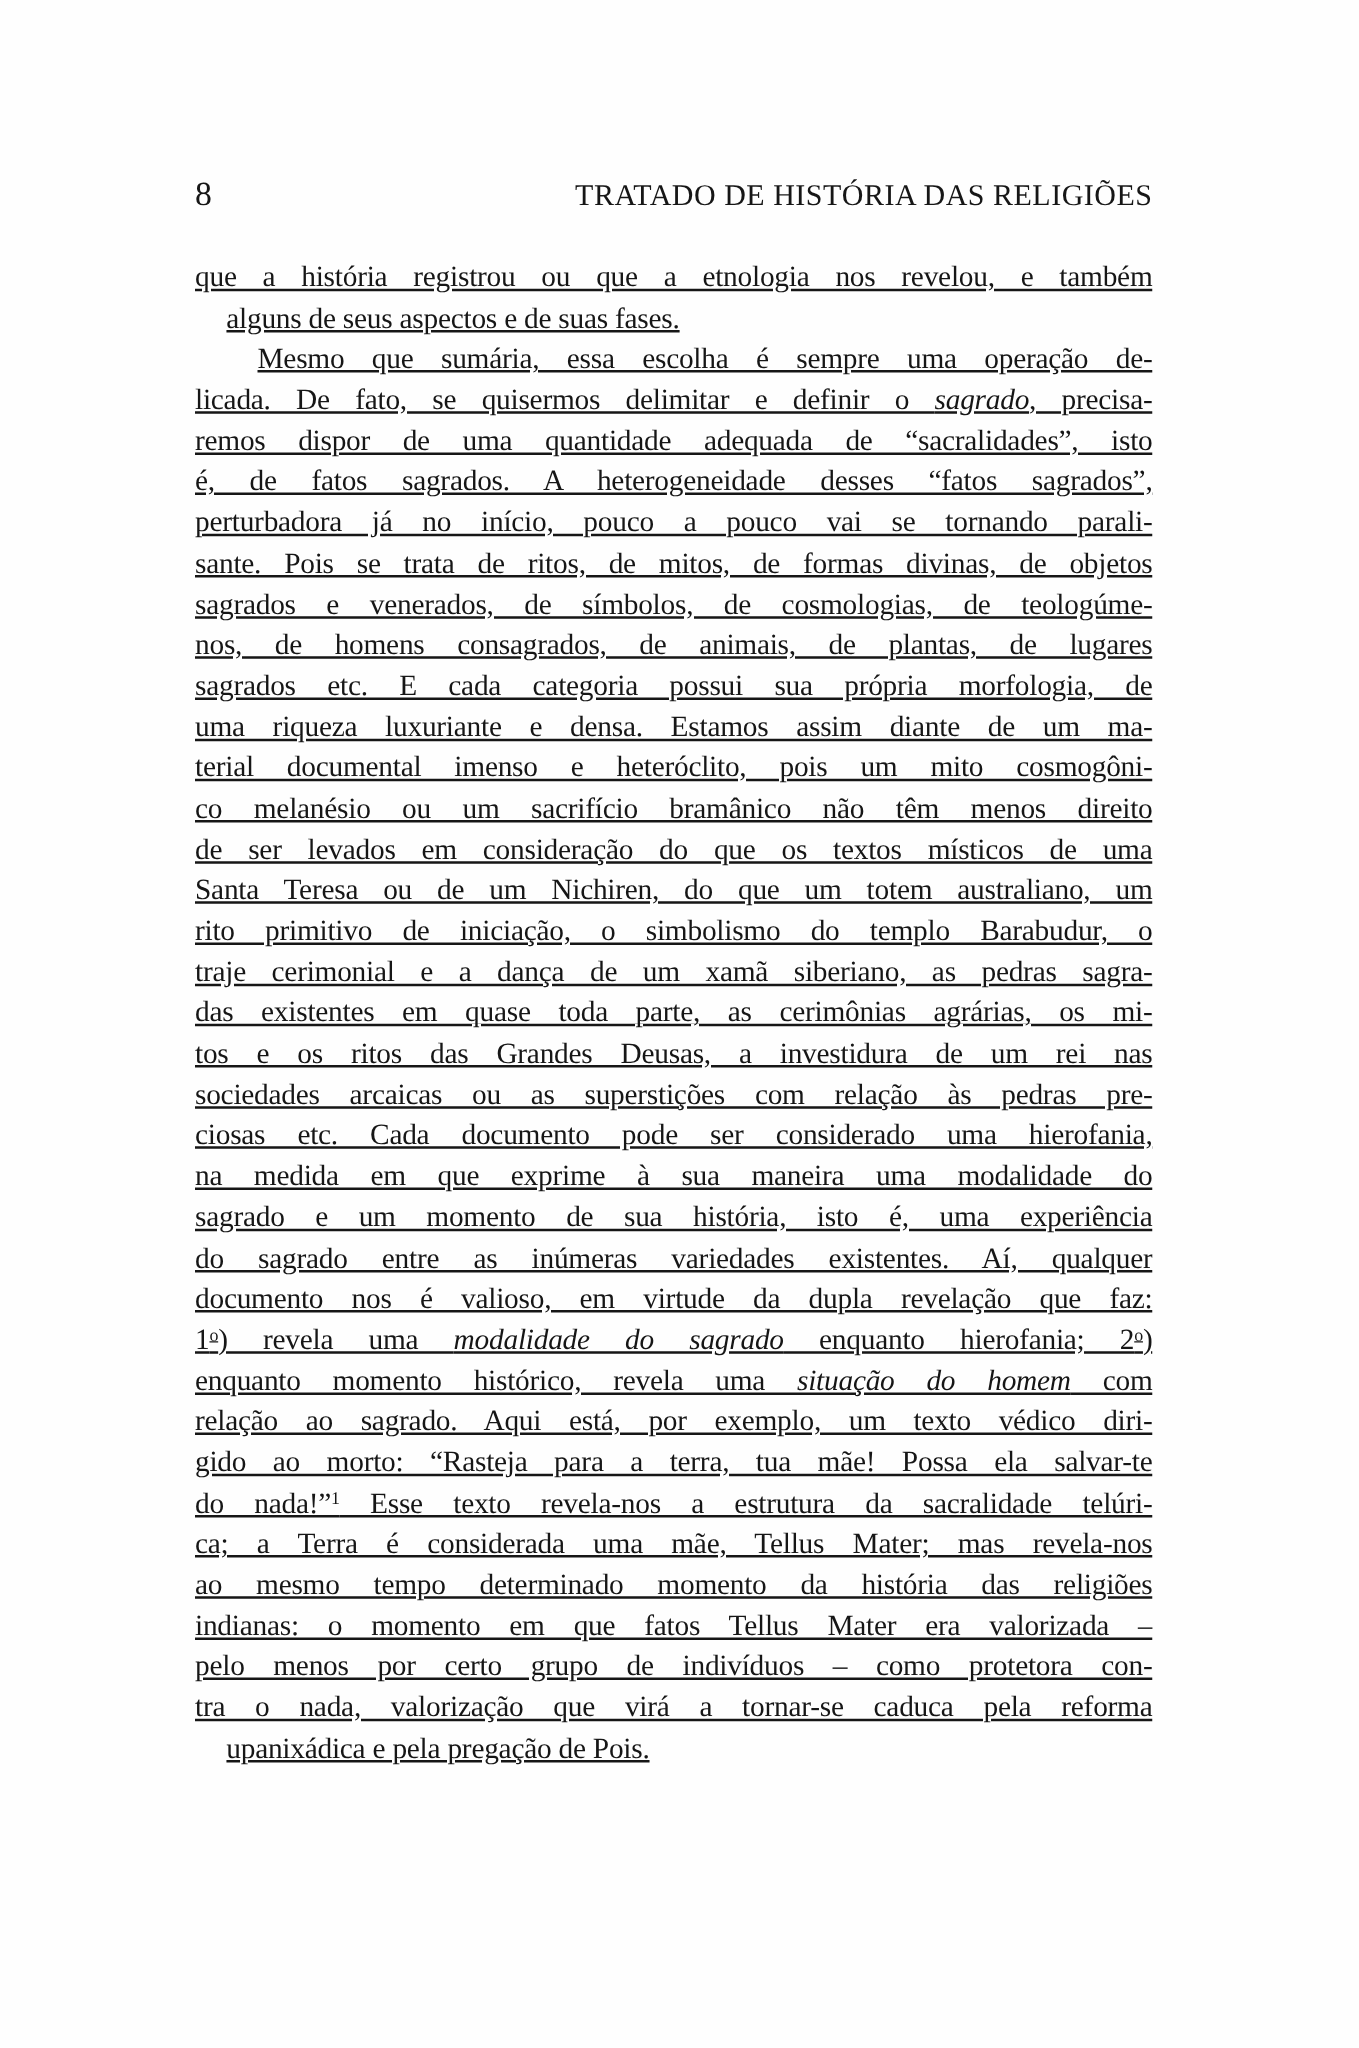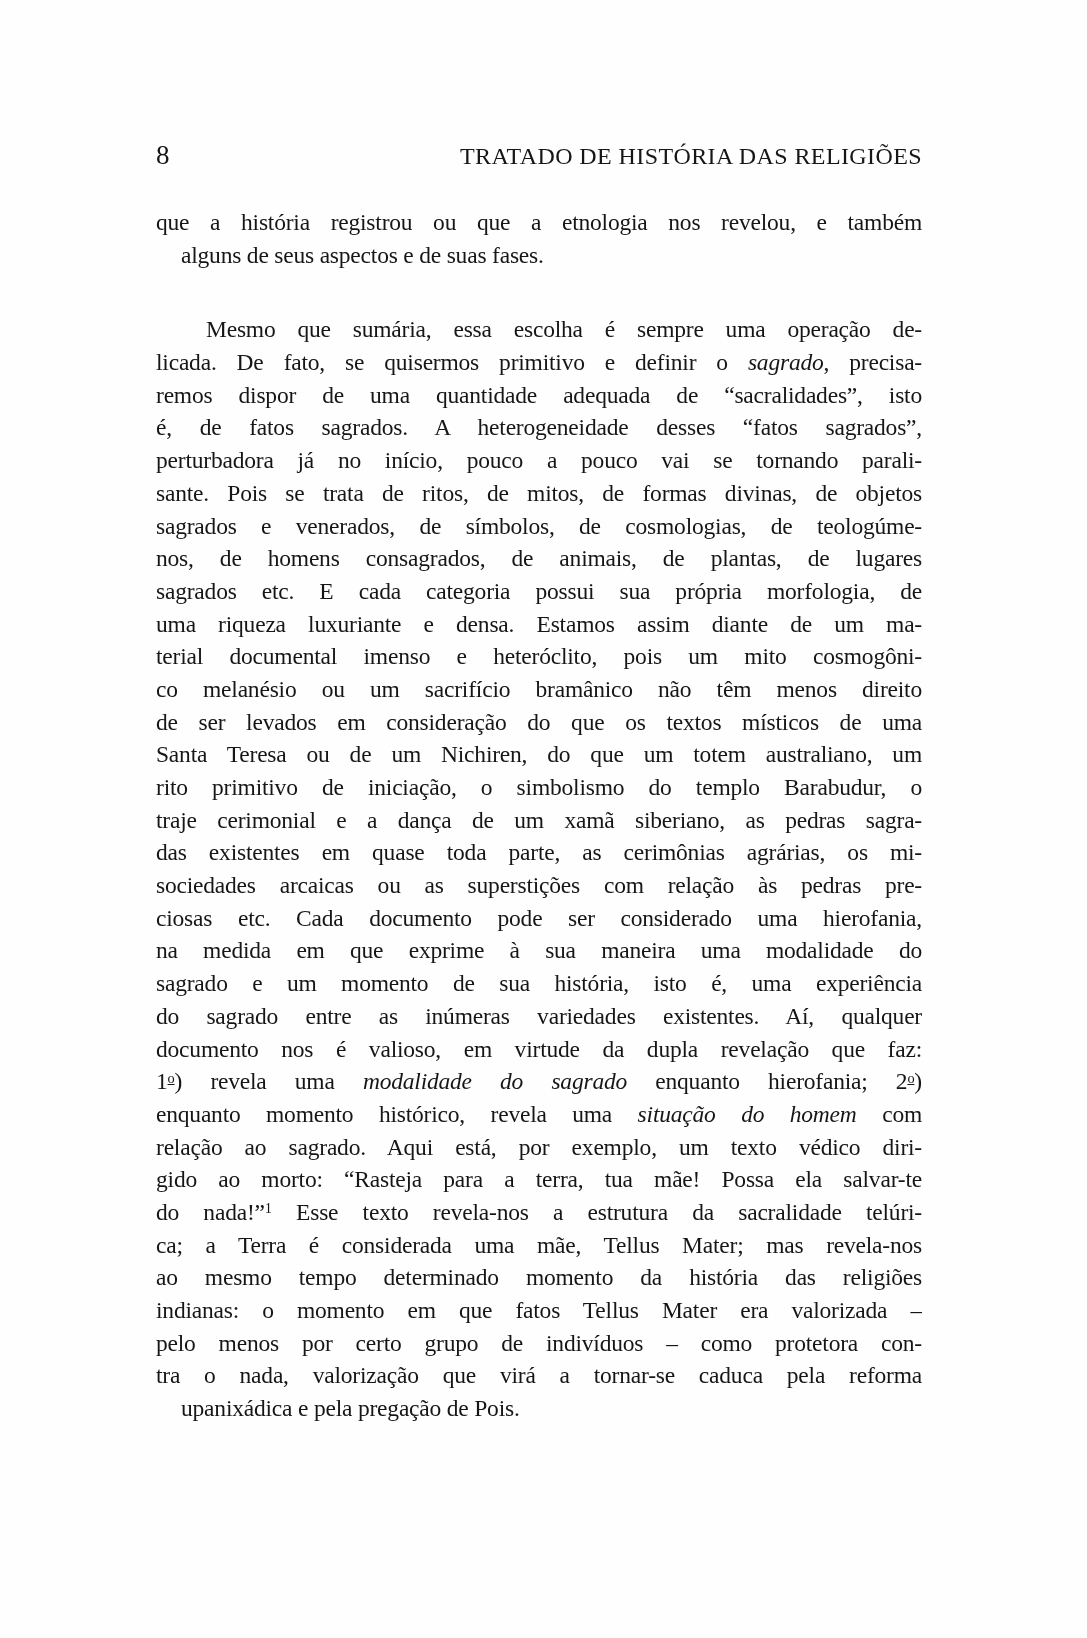--- a/index.html
+++ b/index.html
@@ -41,22 +41,23 @@
     width: 766px;
   }
   .line {
     font-size: 23.5px;
     line-height: 32.7px;
     height: 32.7px;
     letter-spacing: -0.2px;
     text-align: justify;
     text-align-last: justify;
     overflow: hidden;
+    text-decoration: underline;
   }
-  .line.indent { text-indent: 50px; margin-top: 42px; }
+  .line.indent { text-indent: 50px; }
   .line.para-end { text-align-last: left; margin-left: 25px; }
   .i { font-style: italic; margin-top: 35px; }
   .sup {
     font-size: 61%;
     vertical-align: 0.5em;
     line-height: 0;
   }
   .ord {
     font-size: 61%;
     vertical-align: 0.45em;
@@ -69,36 +70,37 @@
 
 <div class="page">
   <div class="header">
     <span class="pagenum">8</span>
     <span class="runtitle">TRATADO DE HISTÓRIA DAS RELIGIÕES</span>
   </div>
   <div class="body-text" id="text-block">
       <div class="line"><span>que a história registrou ou que a etnologia nos revelou, e também</span></div>
       <div class="line para-end"><span>alguns de seus aspectos e de suas fases.</span></div>
       <div class="line indent"><span>Mesmo que sumária, essa escolha é sempre uma operação de-</span></div>
-      <div class="line"><span>licada. De fato, se quisermos primitivo e definir o </span><span class="i">sagrado</span><span>, precisa-</span></div>
+      <div class="line"><span>licada. De fato, se quisermos delimitar e definir o </span><span class="i">sagrado</span><span>, precisa-</span></div>
       <div class="line"><span>remos dispor de uma quantidade adequada de “sacralidades”, isto</span></div>
       <div class="line"><span>é, de fatos sagrados. A heterogeneidade desses “fatos sagrados”,</span></div>
       <div class="line"><span>perturbadora já no início, pouco a pouco vai se tornando parali-</span></div>
       <div class="line"><span>sante. Pois se trata de ritos, de mitos, de formas divinas, de objetos</span></div>
       <div class="line"><span>sagrados e venerados, de símbolos, de cosmologias, de teologúme-</span></div>
       <div class="line"><span>nos, de homens consagrados, de animais, de plantas, de lugares</span></div>
       <div class="line"><span>sagrados etc. E cada categoria possui sua própria morfologia, de</span></div>
       <div class="line"><span>uma riqueza luxuriante e densa. Estamos assim diante de um ma-</span></div>
       <div class="line"><span>terial documental imenso e heteróclito, pois um mito cosmogôni-</span></div>
       <div class="line"><span>co melanésio ou um sacrifício bramânico não têm menos direito</span></div>
       <div class="line"><span>de ser levados em consideração do que os textos místicos de uma</span></div>
       <div class="line"><span>Santa Teresa ou de um Nichiren, do que um totem australiano, um</span></div>
       <div class="line"><span>rito primitivo de iniciação, o simbolismo do templo Barabudur, o</span></div>
       <div class="line"><span>traje cerimonial e a dança de um xamã siberiano, as pedras sagra-</span></div>
       <div class="line"><span>das existentes em quase toda parte, as cerimônias agrárias, os mi-</span></div>
+      <div class="line"><span>tos e os ritos das Grandes Deusas, a investidura de um rei nas</span></div>
       <div class="line"><span>sociedades arcaicas ou as superstições com relação às pedras pre-</span></div>
       <div class="line"><span>ciosas etc. Cada documento pode ser considerado uma hierofania,</span></div>
       <div class="line"><span>na medida em que exprime à sua maneira uma modalidade do</span></div>
       <div class="line"><span>sagrado e um momento de sua história, isto é, uma experiência</span></div>
       <div class="line"><span>do sagrado entre as inúmeras variedades existentes. Aí, qualquer</span></div>
       <div class="line"><span>documento nos é valioso, em virtude da dupla revelação que faz:</span></div>
       <div class="line"><span>1</span><span class="ord">o</span><span>) revela uma </span><span class="i">modalidade do sagrado</span><span> enquanto hierofania; 2</span><span class="ord">o</span><span>)</span></div>
       <div class="line"><span>enquanto momento histórico, revela uma </span><span class="i">situação do homem</span><span> com</span></div>
       <div class="line"><span>relação ao sagrado. Aqui está, por exemplo, um texto védico diri-</span></div>
       <div class="line"><span>gido ao morto: “Rasteja para a terra, tua mãe! Possa ela salvar-te</span></div>

